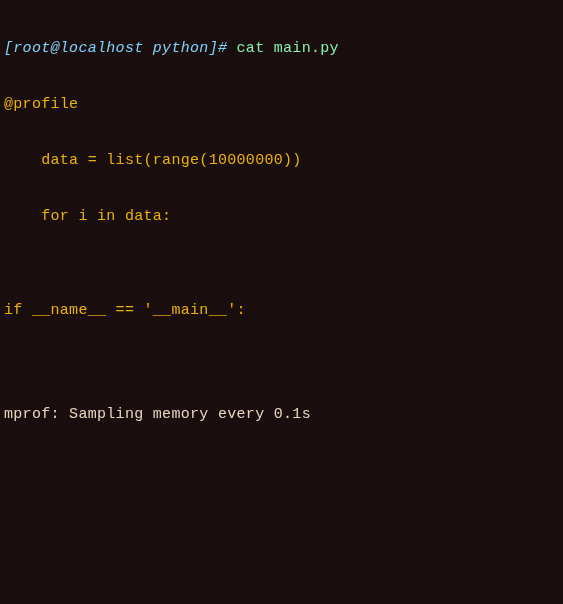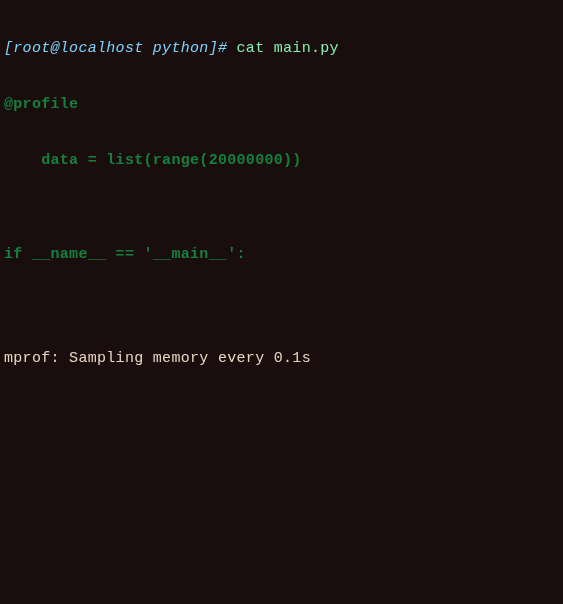--- a/index.html
+++ b/index.html
@@ -23,38 +23,38 @@
       letter-spacing: 0.3px;
     }
     .prompt {
       color: #7dd3fc;
       font-style: italic;
     }
     .command {
       color: #86efac;
     }
     .code {
-      color: #15803d;
-      font-weight: bold;
+      color: #eab308;
     }
     .output {
       color: #e8d5c0;
       margin-top: 48px;
     }
     .line {
       display: block;
     }
   </style>
 </head>
 <body>
 
 <div class="terminal">
   <span class="line"><span class="prompt">[root@localhost python]# </span><span class="command">cat main.py</span></span>
   <span class="line code">@profile</span>
-  <span class="line code">    data = list(range(20000000))</span>
+  <span class="line code">    data = list(range(10000000))</span>
+  <span class="line code">    for i in data:</span>
   <span class="line code"></span>
   <span class="line code">if __name__ == '__main__':</span>
   <span class="line output">mprof: Sampling memory every 0.1s</span>
   
   
   
   
   
   
   

